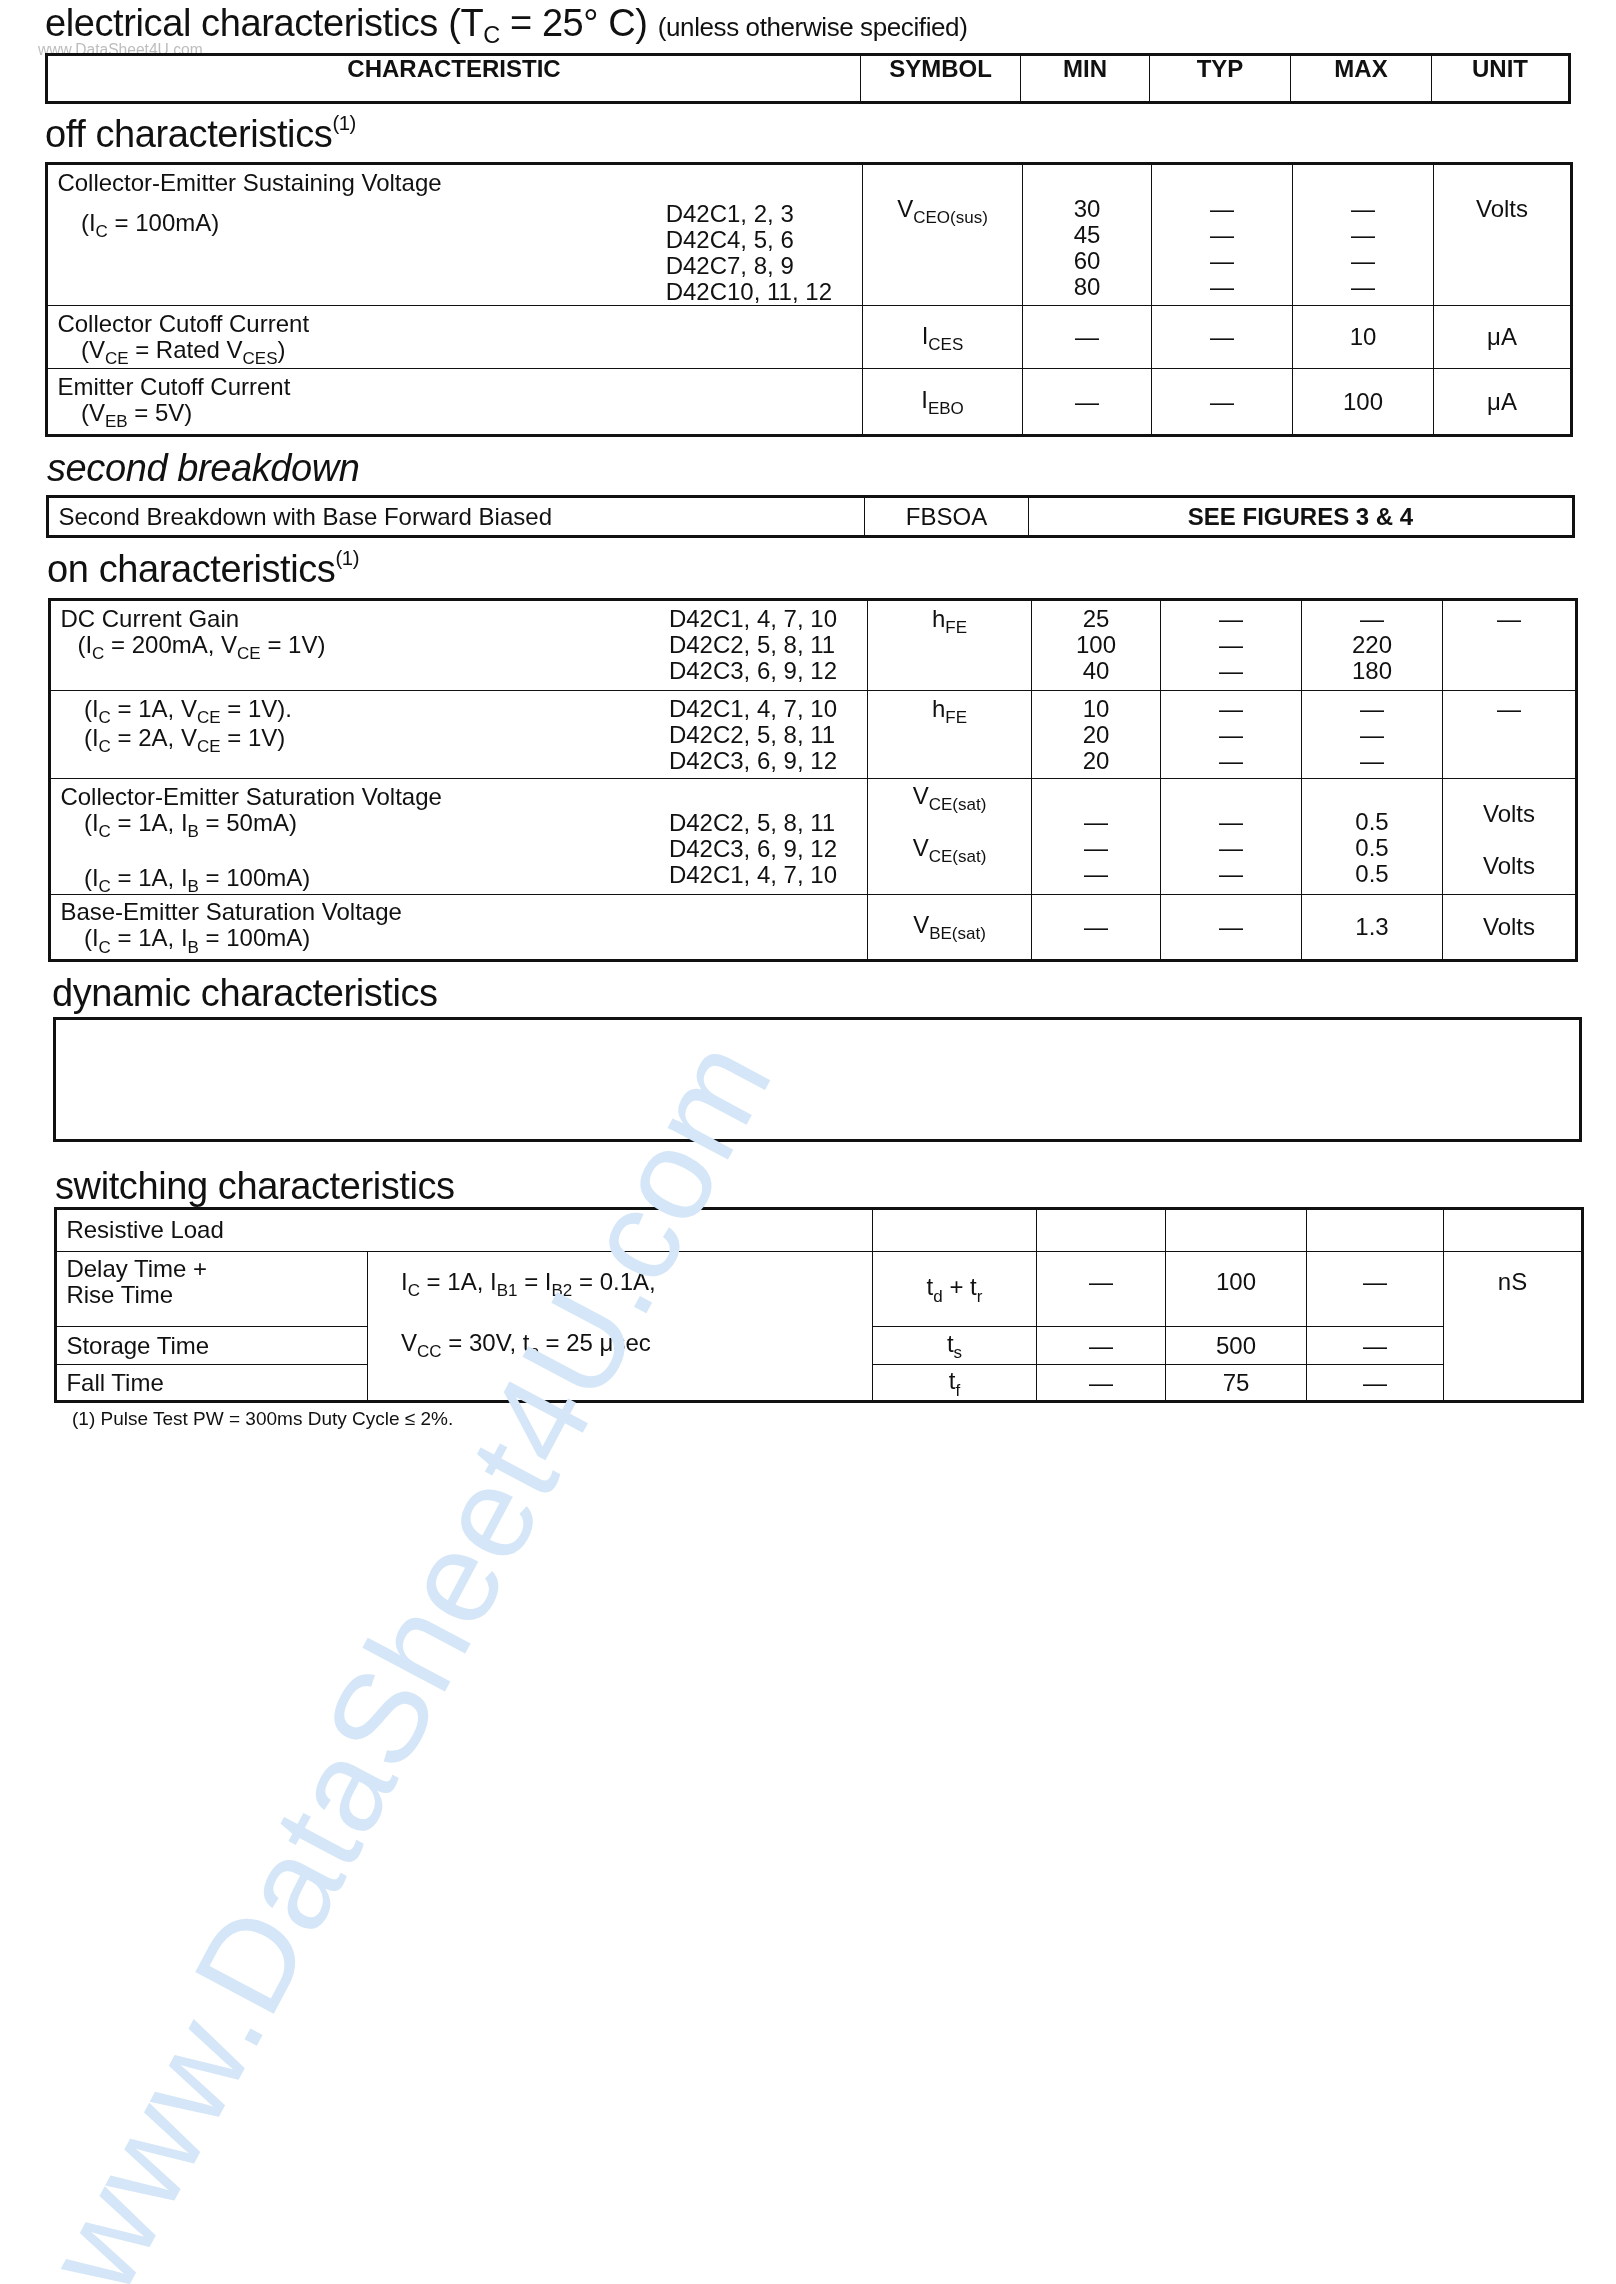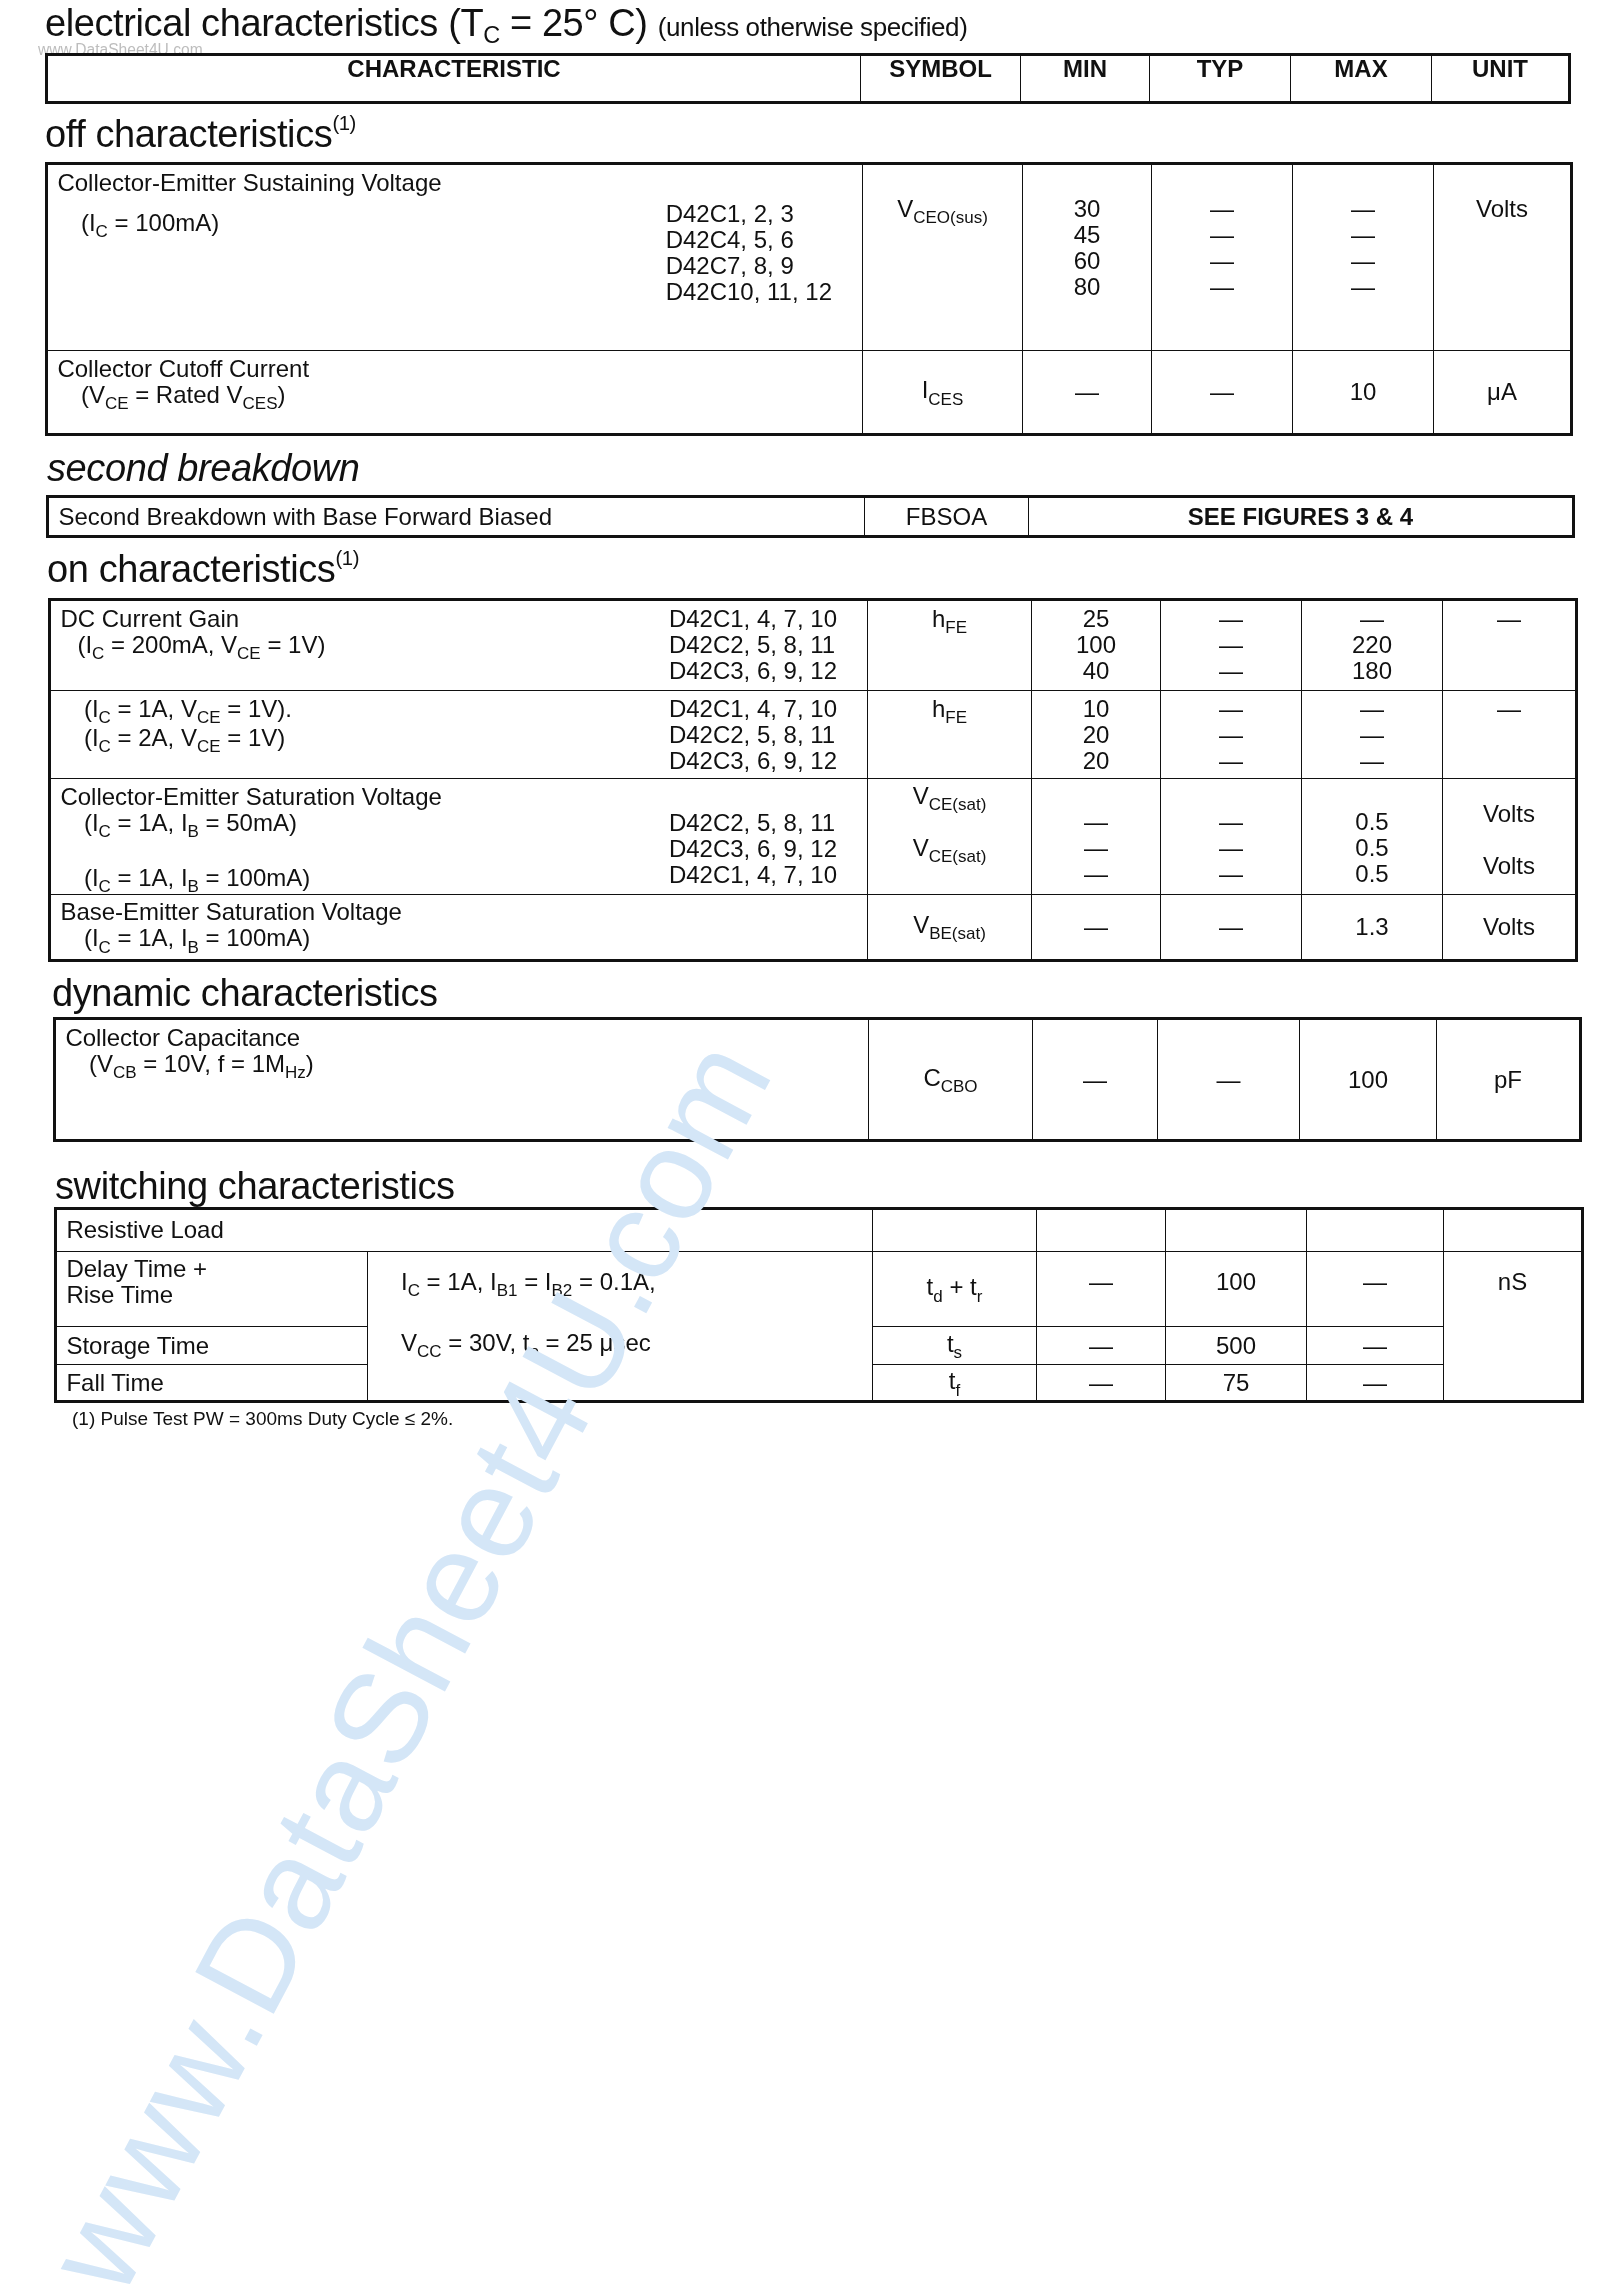--- a/index.html
+++ b/index.html
@@ -109,20 +109,31 @@
     <td class="lbl">
       <div>Collector Cutoff Current</div>
       <div class="cond"><span>(V</span><span class="sub">CE</span><span> = Rated V</span><span class="sub">CES</span><span>)</span></div>
     </td>
     <td class="c mid"><span>I</span><span class="sub">CES</span></td>
     <td class="c mid">—</td>
     <td class="c mid">—</td>
     <td class="c mid">10</td>
     <td class="c mid">μA</td>
   </tr>
+  <tr style="height:66px">
+    <td class="lbl">
+      <div>Emitter Cutoff Current</div>
+      <div class="cond"><span>(V</span><span class="sub">EB</span><span> = 5V)</span></div>
+    </td>
+    <td class="c mid"><span>I</span><span class="sub">EBO</span></td>
+    <td class="c mid">—</td>
+    <td class="c mid">—</td>
+    <td class="c mid">100</td>
+    <td class="c mid">μA</td>
+  </tr>
 </tbody>
   </table>
 
 <div class="abs h-title" style="left:47px; top:447px;font-style:italic;">second breakdown</div>
 <table class="grid outer" style="left:48px; top:497px; width:1524px; height:39px;">
   <colgroup>
       <col style="width:816px">
       <col style="width:164px">
       <col style="width:544px">
     </colgroup>
@@ -263,31 +274,20 @@
 <table class="grid outer" style="left:55px; top:1019px; width:1525px; height:121px;">
   <colgroup>
       <col style="width:813px">
       <col style="width:164px">
       <col style="width:125px">
       <col style="width:142px">
       <col style="width:137px">
       <col style="width:143px">
     </colgroup>
   <tbody>
-      <tr style="height:61px">
-    <td class="lbl">
-      <div>Collector Capacitance</div>
-      <div class="cond"><span>(V</span><span class="sub">CB</span><span> = 10V, f = 1M</span><span class="sub">Hz</span><span>)</span></div>
-    </td>
-    <td class="c mid"><span>C</span><span class="sub">CBO</span></td>
-    <td class="c mid">—</td>
-    <td class="c mid">—</td>
-    <td class="c mid">100</td>
-    <td class="c mid">pF</td>
-  </tr>
 </tbody>
   </table>
 
 <div class="abs h-title" style="left:55px; top:1165px;">switching characteristics</div>
 <table class="grid outer" style="left:56px; top:1209px; width:1525px; height:192px;">
   <colgroup>
       <col style="width:311px">
       <col style="width:505px">
       <col style="width:164px">
       <col style="width:129px">

